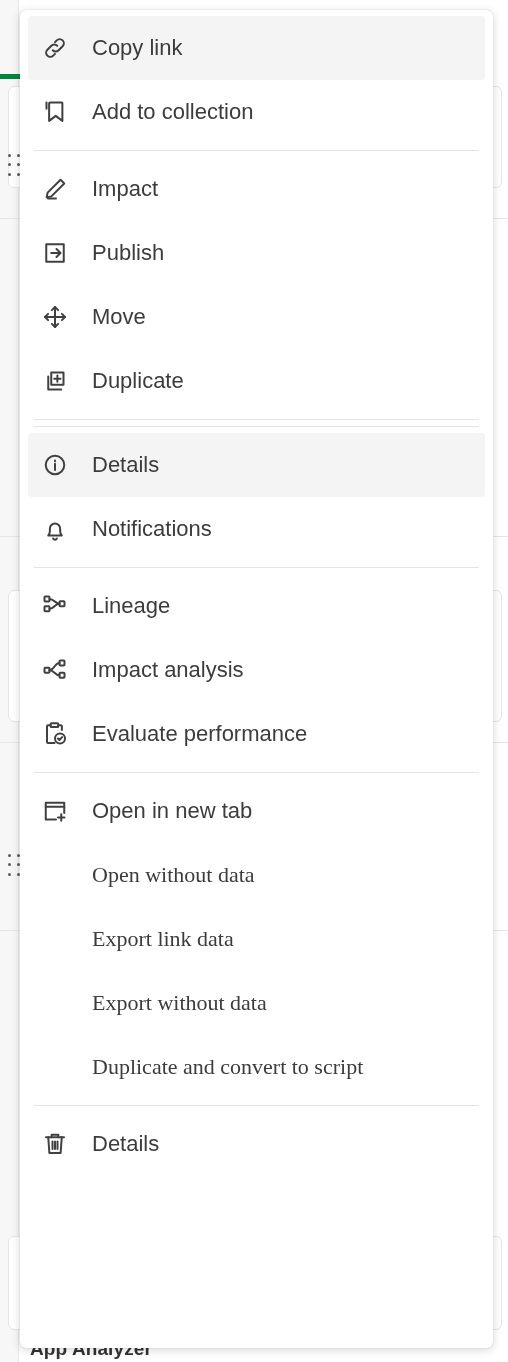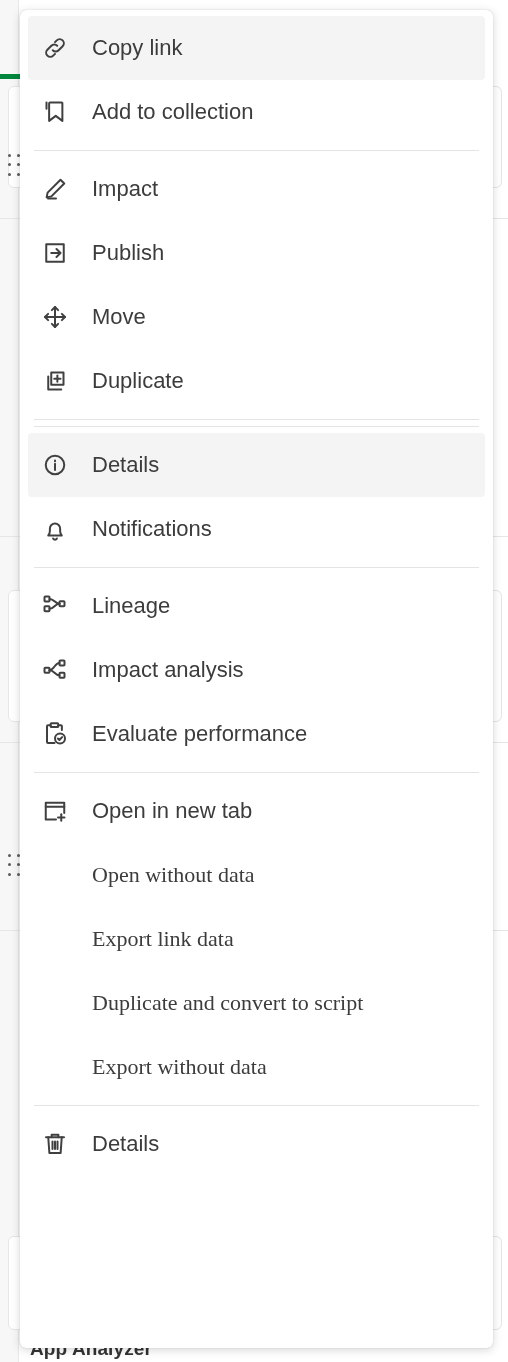--- a/index.html
+++ b/index.html
@@ -350,24 +350,24 @@
         </span>
         <span class="mi-label">Open in new tab</span>
       </div>
       <div class="menu-item no-icon">
         <span class="mi-label">Open without data</span>
       </div>
       <div class="menu-item no-icon">
         <span class="mi-label">Export link data</span>
       </div>
       <div class="menu-item no-icon">
+        <span class="mi-label">Export without data</span>
+      </div>
+      <div class="menu-item no-icon">
         <span class="mi-label">Duplicate and convert to script</span>
-      </div>
-      <div class="menu-item no-icon">
-        <span class="mi-label">Export without data</span>
       </div>
     </div>
     <div class="menu-sep"></div>
     <div class="menu-group">
       <div class="menu-item">
         <span class="mi-icon">
           <svg width="30" height="30" viewBox="0 0 24 24">
             <g fill="none" stroke="currentColor" stroke-width="1.6" stroke-linecap="round" stroke-linejoin="round">
       <path d="M4.8 6.6h14.4"></path>
       <path d="M9.3 6.6V4.6h5.4v2"></path>

